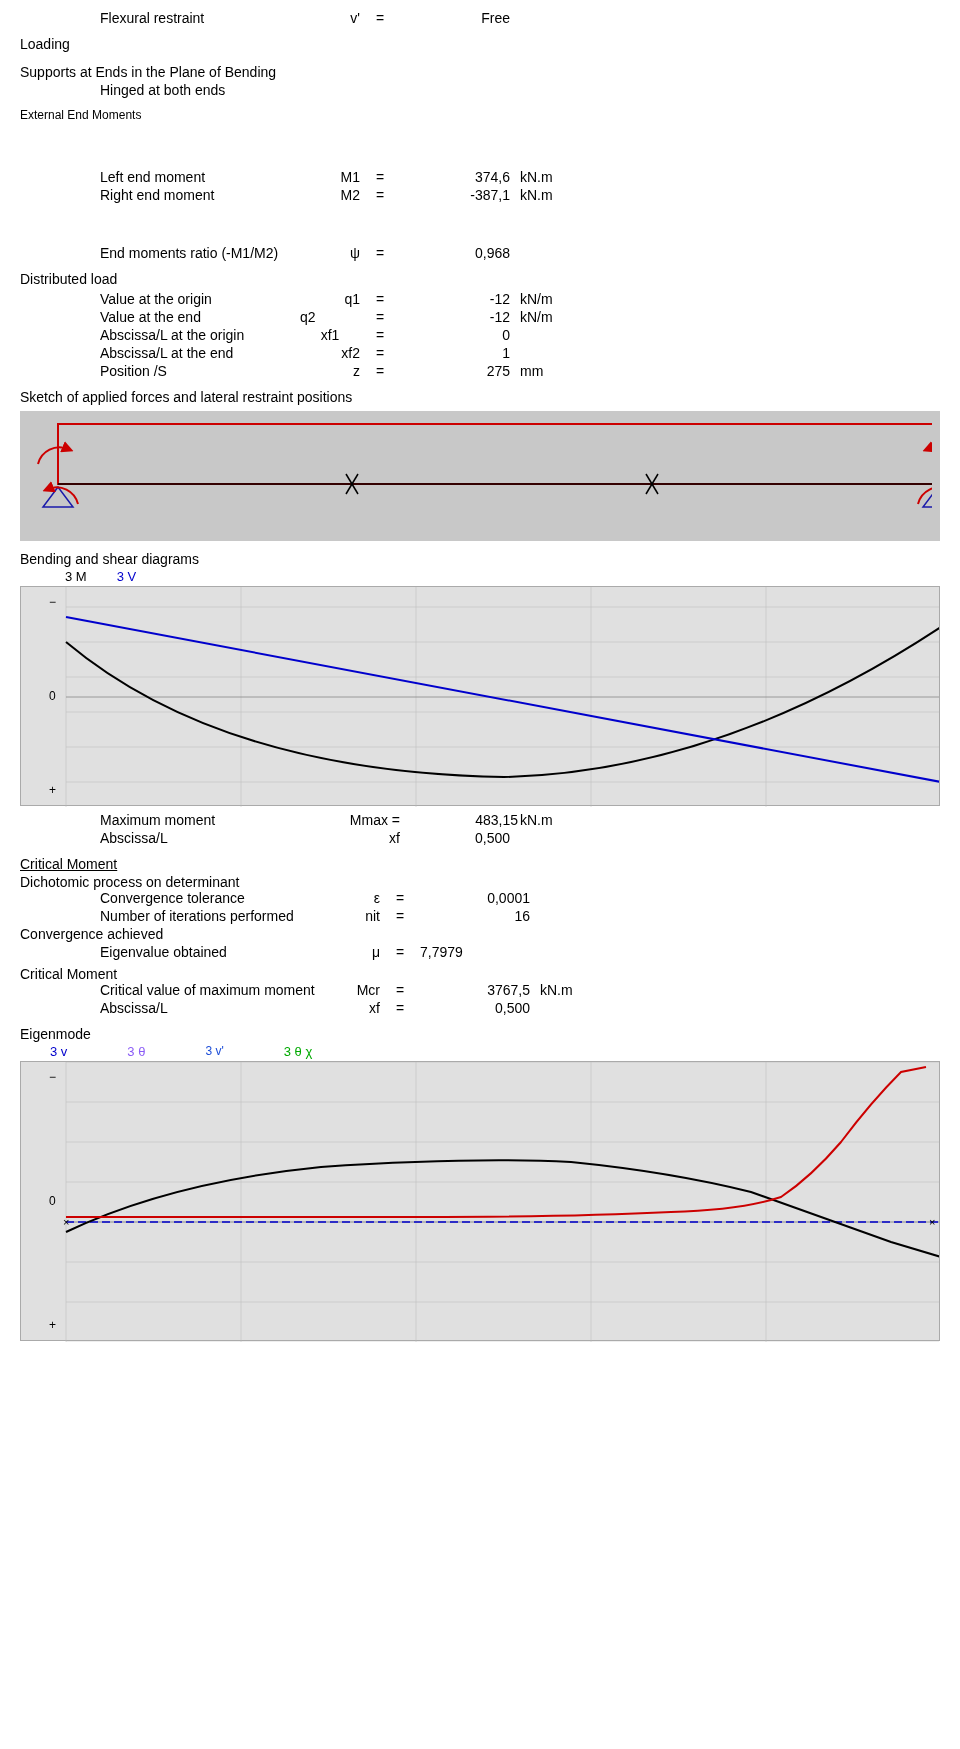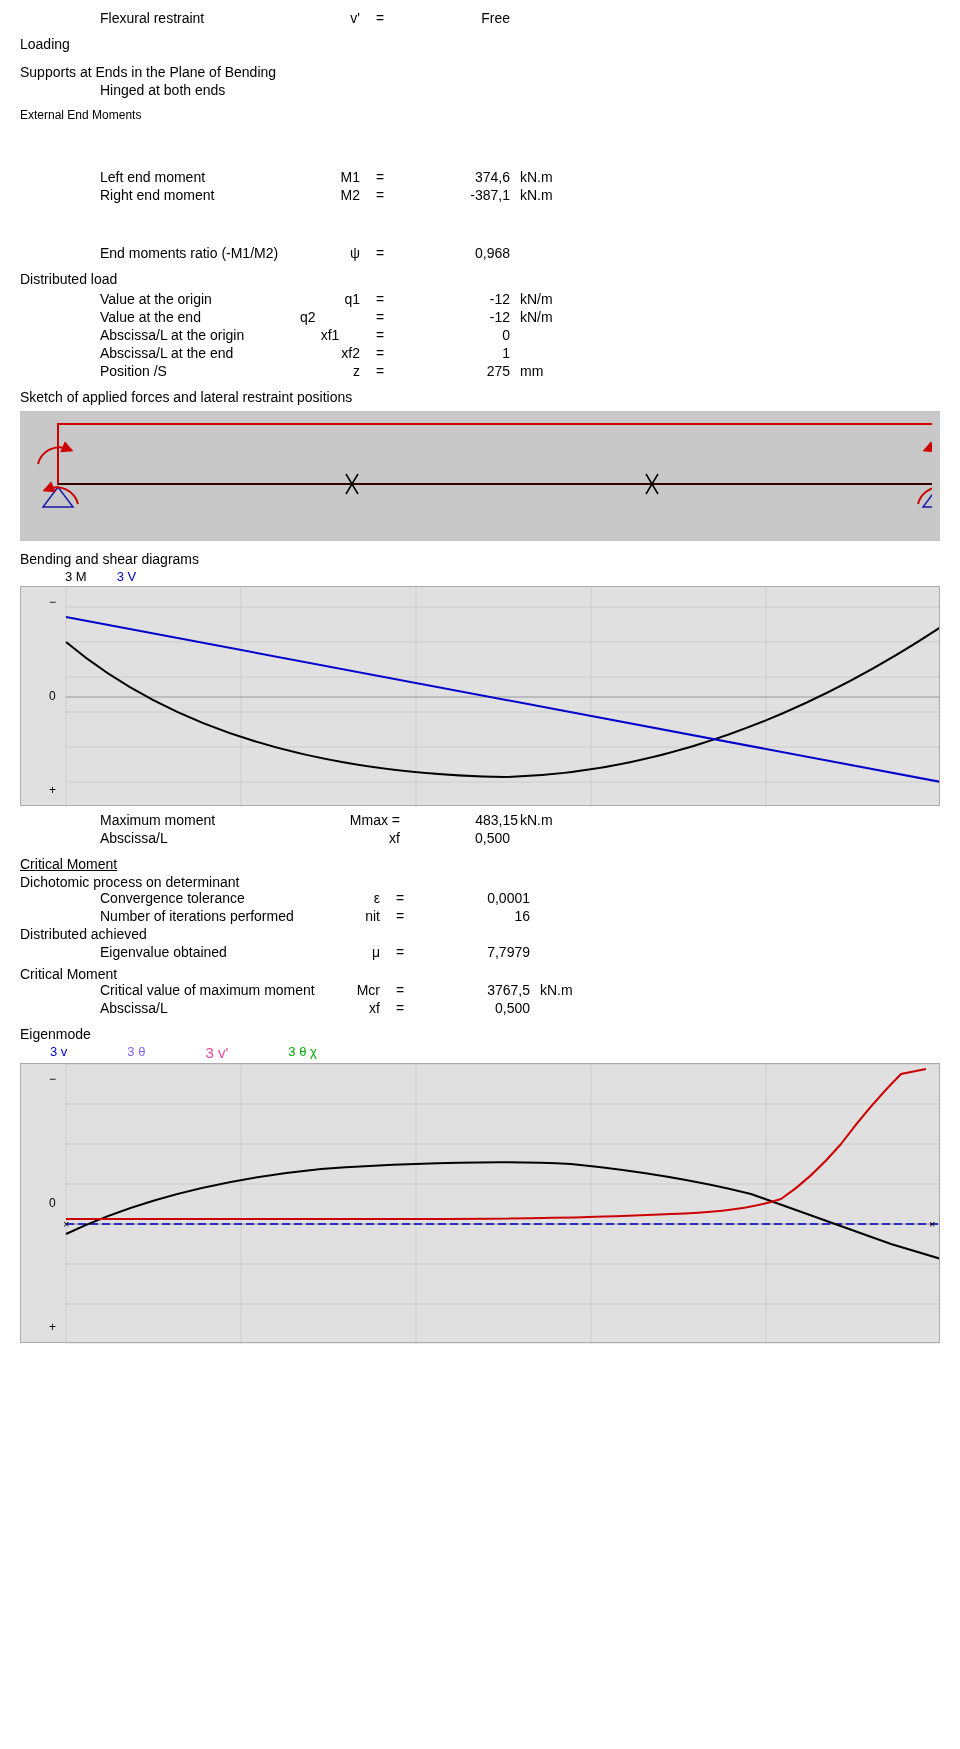--- a/index.html
+++ b/index.html
@@ -216,26 +216,26 @@
     <div style="width:60px; text-align:right;">ε</div>
     <div style="width:40px; text-align:center;">=</div>
     <div style="width:120px; text-align:right; padding-right:10px;">0,0001</div>
   </div>
   <div class="row">
     <div style="width:300px; padding-left:80px;">Number of iterations performed</div>
     <div style="width:60px; text-align:right;">nit</div>
     <div style="width:40px; text-align:center;">=</div>
     <div style="width:120px; text-align:right; padding-right:10px;">16</div>
   </div>
-  <div style="margin-bottom:2px;">Distributed achieved</div>
+  <div style="margin-bottom:2px;">Convergence achieved</div>
   <div class="row">
     <div style="width:300px; padding-left:80px;">Eigenvalue obtained</div>
     <div style="width:60px; text-align:right;">μ</div>
     <div style="width:40px; text-align:center;">=</div>
-    <div style="width:120px; text-align:right; padding-right:10px;">7,7979</div>
+    <div style="width:120px; padding-right:10px;">7,7979</div>
   </div>
   <div style="margin-top:6px;">Critical Moment</div>
   <div class="row">
     <div style="width:300px; padding-left:80px;">Critical value of maximum moment</div>
     <div style="width:60px; text-align:right;">Mcr</div>
     <div style="width:40px; text-align:center;">=</div>
     <div style="width:120px; text-align:right; padding-right:10px;">3767,5</div>
     <div style="width:80px;">kN.m</div>
   </div>
   <div class="row">
@@ -245,21 +245,21 @@
     <div style="width:120px; text-align:right; padding-right:10px;">0,500</div>
     <div style="width:80px;"></div>
   </div>
 </div>
 
 <div class="section">
   <div class="eigenmode-title">Eigenmode</div>
   <div style="display:flex; padding-left:30px; gap:60px; margin-bottom:2px;">
     <span style="color:#0000cc; font-size:13px;">3 v</span>
     <span style="color:#8b5cf6; font-size:13px;">3 θ</span>
-    <span style="color:#ec4899; font-size:15px;">3 v'</span>
+    <span style="color:#1d4ed8; font-size:12px;">3 v'</span>
     <span style="color:#00aa00; font-size:13px;">3 θ χ</span>
   </div>
   <div style="background:#e0e0e0; position:relative; height:280px; border:1px solid #aaa;">
     <span class="axis-label-minus">−</span>
     <span class="axis-label-zero">0</span>
     <span class="axis-label-plus">+</span>
     <svg width="100%" height="280" style="position:absolute;left:0;top:0;">
 
       <line x1="45" y1="0" x2="920" y2="0" stroke="#bbb" stroke-width="0.5"></line>
       <line x1="45" y1="40" x2="920" y2="40" stroke="#bbb" stroke-width="0.5"></line>

